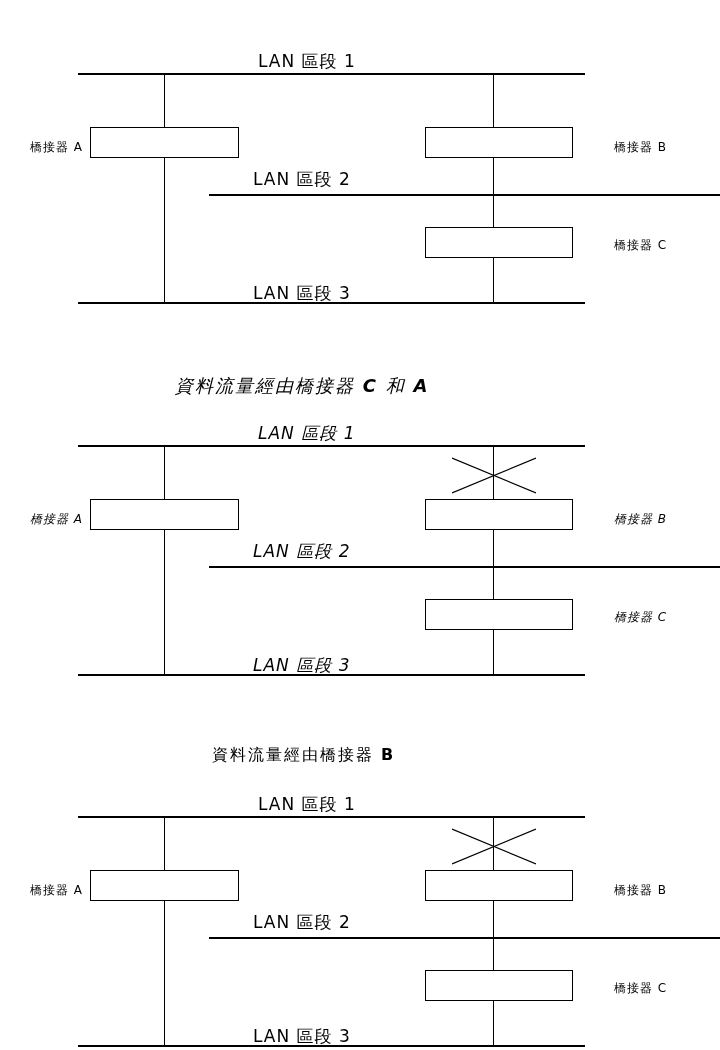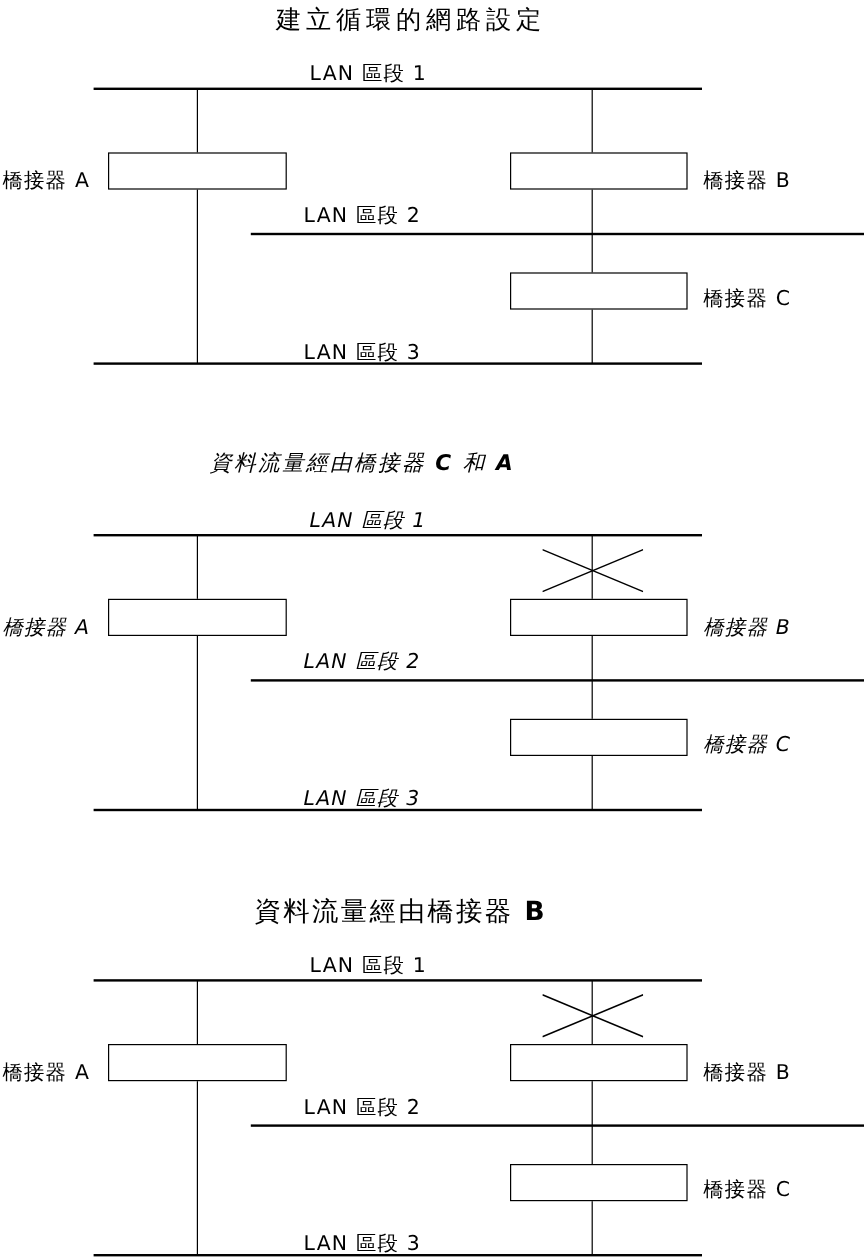--- a/index.html
+++ b/index.html
@@ -27,21 +27,21 @@
   .d3 { top: 743px; }
 
   .title {
     position: absolute;
     top: 2px;
     white-space: nowrap;
     color: #000000;
   }
   .d1 .title { left: 230px; font-size: 21px; letter-spacing: 4px; }
   .d2 .title { left: 175px; font-size: 18px; letter-spacing: 2px; }
-  .d3 .title { left: 212px; font-size: 22px; letter-spacing: 2px; }
+  .d3 .title { left: 212px; font-size: 16px; letter-spacing: 2px; }
   .title b { font-weight: bold; }
 
   .lan-label {
     position: absolute;
     font-size: 17px;
     letter-spacing: 1px;
     white-space: nowrap;
   }
   .lan1 { left: 258px; top: 50px; }
   .lan2 { left: 253px; top: 168px; }
@@ -71,43 +71,43 @@
     height: 29px;
     border: 1px solid #000000;
     background: #ffffff;
   }
   .box-a { left: 90px;  top: 127px; width: 147px; }
   .box-b { left: 425px; top: 127px; width: 146px; }
   .box-c { left: 425px; top: 227px; width: 146px; }
 
   .bridge-label {
     position: absolute;
-    font-size: 17px;
+    font-size: 12px;
     letter-spacing: 1px;
     white-space: nowrap;
+    margin-left: 28px;
   }
   .label-a { left: 2px;   top: 139px; }
   .label-b { left: 586px; top: 139px; }
   .label-c { left: 586px; top: 237px; }
 
   .x-mark {
     position: absolute;
     left: 452px;
     top: 84px;
     width: 84px;
     height: 38px;
   }
 </style>
 </head>
 <body>
 
 <div class="canvas">
 
   <section class="diagram d1">
-    <div class="title"><span>建立循環的網路設定</span></div>
     <div class="lan-label lan1">LAN 區段 1</div>
     <div class="hline lan1-line"></div>
     <div class="vline vert-a"></div>
     <div class="vline vert-b"></div>
     <div class="lan-label lan2">LAN 區段 2</div>
     <div class="hline lan2-line"></div>
     <div class="lan-label lan3">LAN 區段 3</div>
     <div class="hline lan3-line"></div>
     <div class="box box-a"></div>
     <div class="box box-b"></div>

